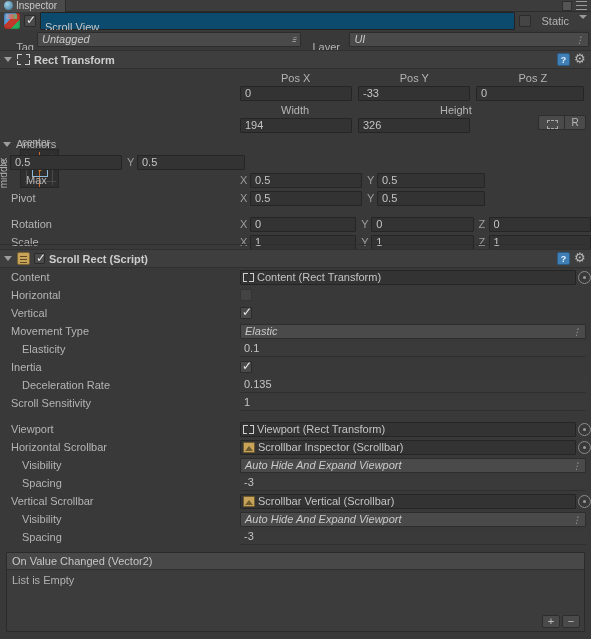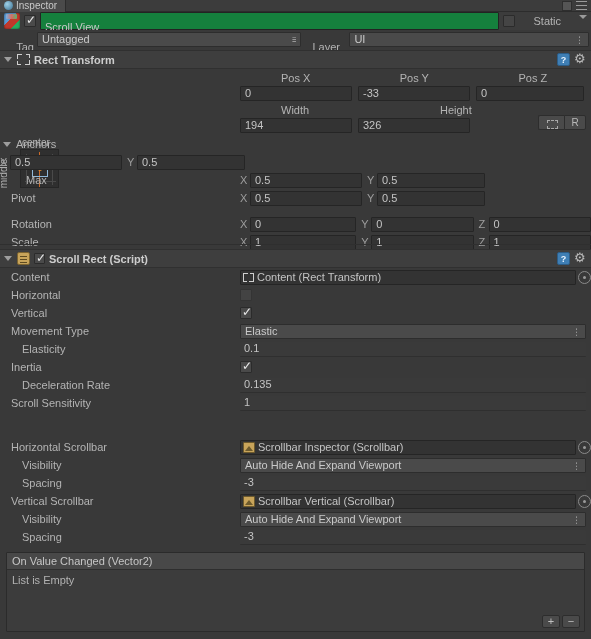--- a/index.html
+++ b/index.html
@@ -50,38 +50,38 @@
     width: 12px; height: 12px; flex: none; background: #4a4a4a;
     border: 1px solid #2b2b2b; border-radius: 1px; position: relative;
   }
   .cb.on::after {
     content: '✓'; position: absolute; left: 0; top: -3px; width: 12px;
     text-align: center; font-size: 12px; line-height: 14px; color: #e8e8e8;
   }
   .cb.off { background: #454545; }
   .cb.dim { background: #434343; border-color: #343434; }
   .name-field {
-    flex: 1 1 auto; height: 15px; background: #15803d; border: 1px solid #232323;
+    flex: 1 1 auto; height: 15px; background: #0c4a6e; border: 1px solid #232323;
     color: #c9c9c9; font-size: 11px; line-height: 13px; padding: 8px 4px; border-radius: 1px;
   }
-  .static-wrap { display: flex; align-items: flex-start; gap: 18px; flex: none; }
+  .static-wrap { display: flex; align-items: flex-start; gap: 10px; flex: none; }
   .static-label { color: #b4b4b4; font-size: 11px; }
   .caret-dn { width: 0; height: 0; border-left: 4px solid transparent; border-right: 4px solid transparent;
               border-top: 4px solid #9a9a9a; }
 
   
   .tag-row {
     position: absolute; left: 0; top: 30px; width: 591px; height: 18px;
     background: #393939; display: flex; align-items: center; padding: 0 2px; gap: 3px;
   }
   .row-lbl { color: #b4b4b4; font-size: 11px; text-align: right; margin-top: 16px; }
   .popup {
     height: 15px; background: #4a4a4a; border: 1px solid #2d2d2d; border-radius: 1px;
     color: #c9c9c9; font-size: 11px; line-height: 13px; padding: 0 14px 0 4px;
-    position: relative; overflow: hidden; white-space: nowrap;
+    position: relative; overflow: hidden; white-space: nowrap; font-style: italic;
   }
   .popup::after {
     content: '\2630'; position: absolute; right: 3px; top: 0px; font-size: 7px;
     color: #b0b0b0; line-height: 14px; transform: scaleX(.7);
   }
   .popup.mini::after { content: '\22EE'; font-size: 9px; right: 4px; transform: none; }
 
   
   .comp-header {
     position: absolute; left: 0; width: 591px; height: 19px;
@@ -427,20 +427,32 @@
     <div class="prop-row" style="top:108px">
       <span class="prop-label indent2">Deceleration Rate</span>
       <span class="field flat" style="width:346px">0.135</span>
     </div>
 
     <div class="prop-row" style="top:126px">
       <span class="prop-label">Scroll Sensitivity</span>
       <span class="field flat" style="width:346px">1</span>
     </div>
 
+    <div class="prop-row" style="top:152px">
+      <span class="prop-label">Viewport</span>
+      <span class="objfield" style="width:336px">
+        <span class="rt-icon" style="width:11px;height:11px">
+            <i></i>
+            <b></b>
+          </span>
+        <span>Viewport (Rect Transform)</span>
+      </span>
+      <span style="width:2px;flex:none"></span>
+      <span class="picker"></span>
+    </div>
 
     <div class="prop-row" style="top:170px">
       <span class="prop-label">Horizontal Scrollbar</span>
       <span class="objfield" style="width:336px">
         <span class="obj-icon"></span>
         <span>Scrollbar Inspector (Scrollbar)</span>
       </span>
       <span style="width:2px;flex:none"></span>
       <span class="picker"></span>
     </div>

